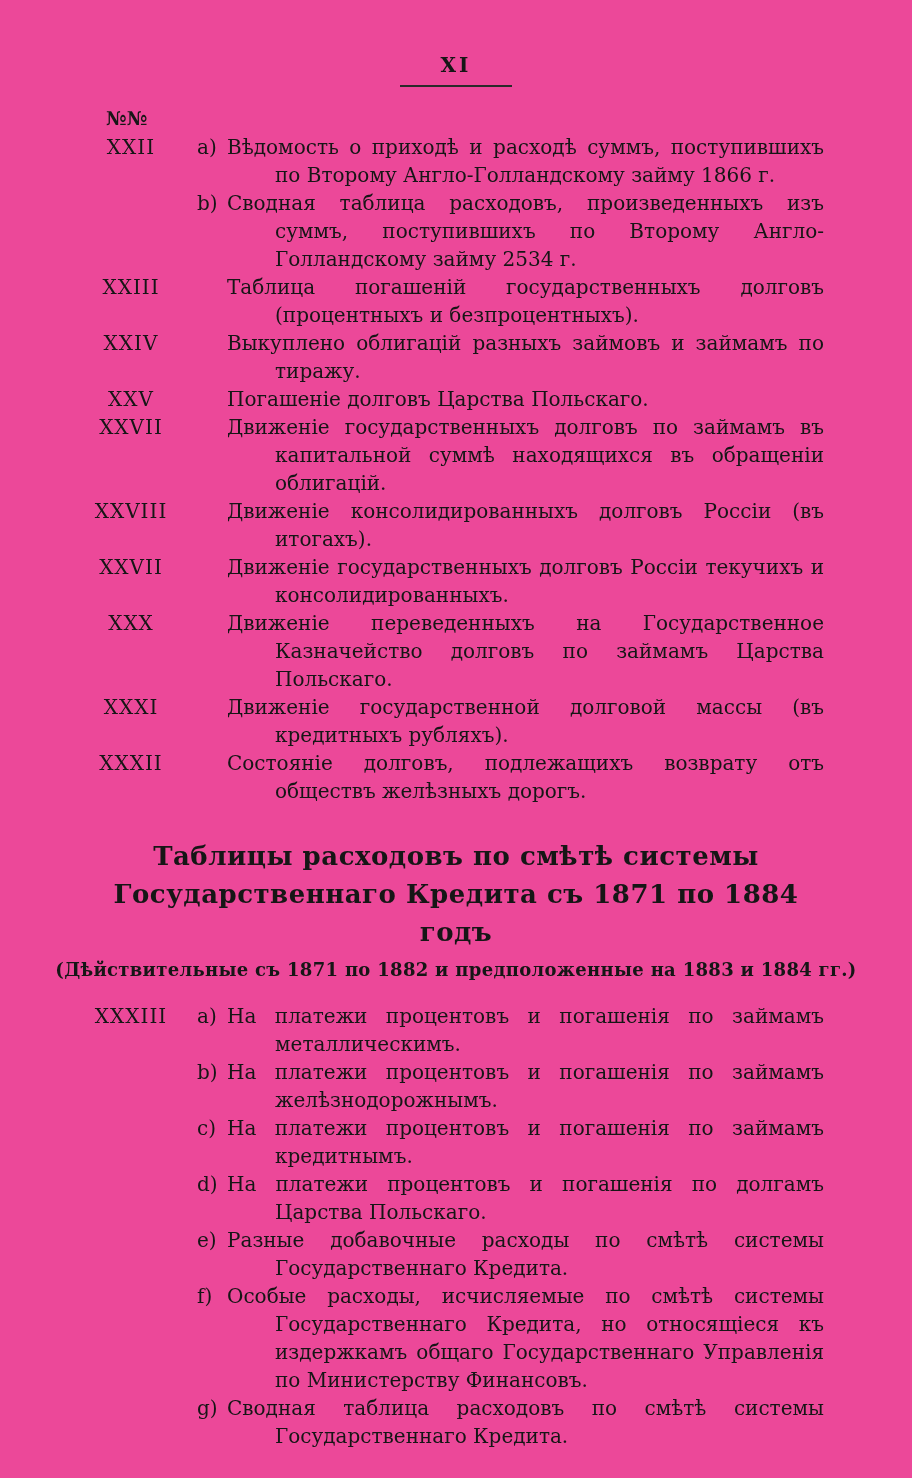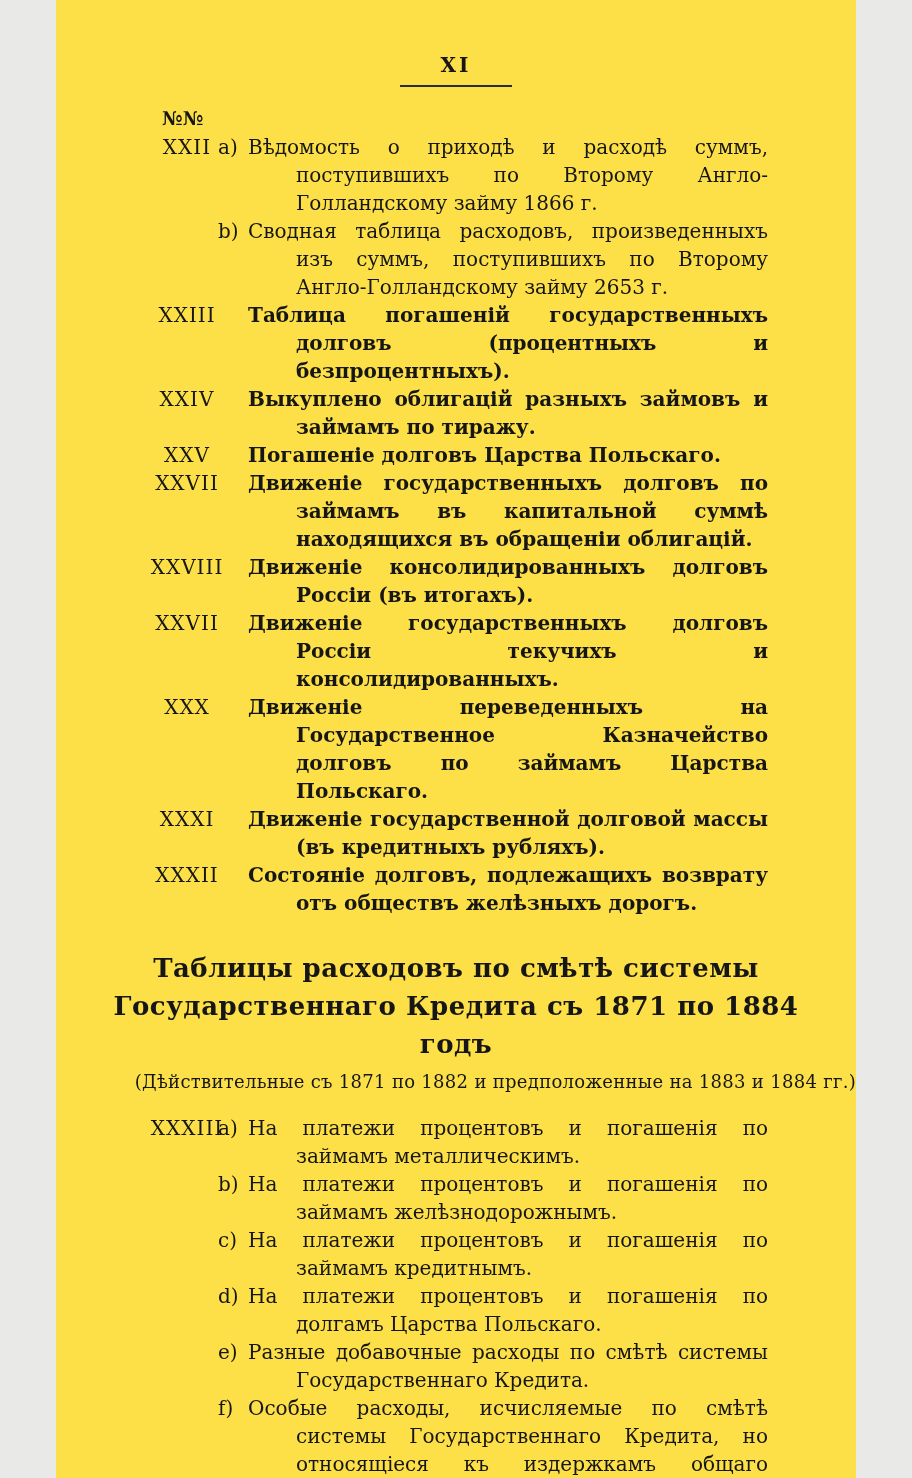--- a/index.html
+++ b/index.html
@@ -1,21 +1,21 @@
 <!DOCTYPE html>
 <html><head>
 <meta charset="utf-8">
 <style>
   html, body { margin: 0; padding: 0; background: #e9e9e7; }
   .page {
     position: relative;
-    width: 800px;
+    width: 912px;
     height: 1478px;
     margin: 0 auto;
-    background: #fde047;
+    background: #ec4899;
     font-family: "DejaVu Serif", serif;
     color: #161616;
     box-sizing: border-box;
     padding-top: 54px;
     overflow: hidden;
   }
   
   .page-number {
     text-align: center;
     font-size: 20px;
@@ -36,38 +36,38 @@
     font-weight: bold;
   }
   
   .toc { }
   .entry {
     display: flex;
     padding-left: 84px;
     padding-right: 88px;
     font-size: 20px;
     line-height: 28px;
+    gap: 35px;
   }
   .entry-num {
     flex: 0 0 94px;
     text-align: center;
     font-weight: 500;
     letter-spacing: 1px;
     white-space: nowrap;
   }
   .entry-body {
     flex: 1;
     margin-left: 14px;
     min-width: 0;
   }
   .entry-text {
     padding-left: 48px;
     text-indent: -48px;
     text-align: justify;
-    font-weight: bold;
   }
   .sub {
     display: flex;
     margin-left: -30px;
   }
   .sub-marker {
     flex: 0 0 30px;
     white-space: nowrap;
   }
   .sub-text {
@@ -82,23 +82,23 @@
     margin: 32px auto 8px auto;
     max-width: 740px;
     text-align: center;
     font-size: 26px;
     line-height: 38px;
     font-weight: bold;
     letter-spacing: 0.5px;
   }
   .section-subtitle {
     margin: 8px auto 12px auto;
-    text-align: right;
+    text-align: center;
     font-size: 18px;
-    font-weight: normal;
+    font-weight: bold;
     letter-spacing: 0.3px;
   }
   .toc-2 { margin-top: 22px; }
 </style>
 </head>
 <body>
 
 <div class="page">
 
   <div class="page-number">XI</div>
@@ -110,21 +110,21 @@
 
     <div class="entry">
       <div class="entry-num">XXII</div>
       <div class="entry-body">
         <div class="sub">
           <span class="sub-marker">a)</span>
           <span class="sub-text">Вѣдомость о приходѣ и расходѣ суммъ, поступившихъ по Второму Англо-Голландскому займу 1866 г.</span>
         </div>
         <div class="sub">
           <span class="sub-marker">b)</span>
-          <span class="sub-text">Сводная таблица расходовъ, произведенныхъ изъ суммъ, поступившихъ по Второму Англо-Голландскому займу 2653 г.</span>
+          <span class="sub-text">Сводная таблица расходовъ, произведенныхъ изъ суммъ, поступившихъ по Второму Англо-Голландскому займу 2534 г.</span>
         </div>
       </div>
     </div>
 
     <div class="entry">
       <div class="entry-num">XXIII</div>
       <div class="entry-body">
         <div class="entry-text">Таблица погашеній государственныхъ долговъ (процентныхъ и безпроцентныхъ).</div>
       </div>
     </div>

